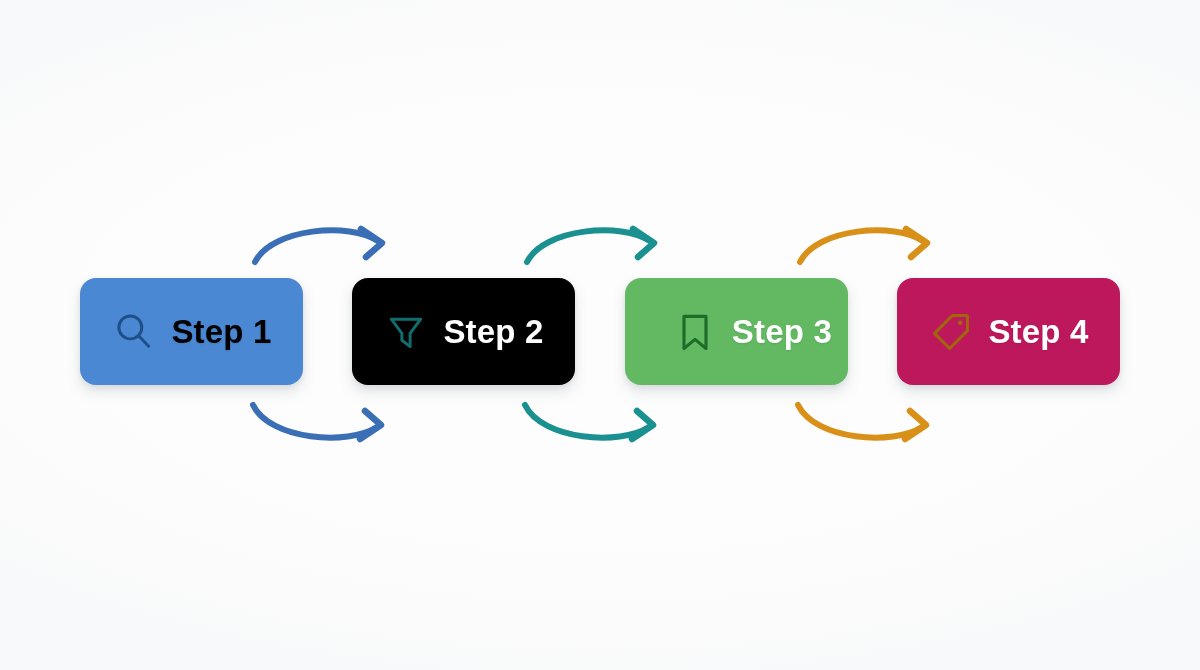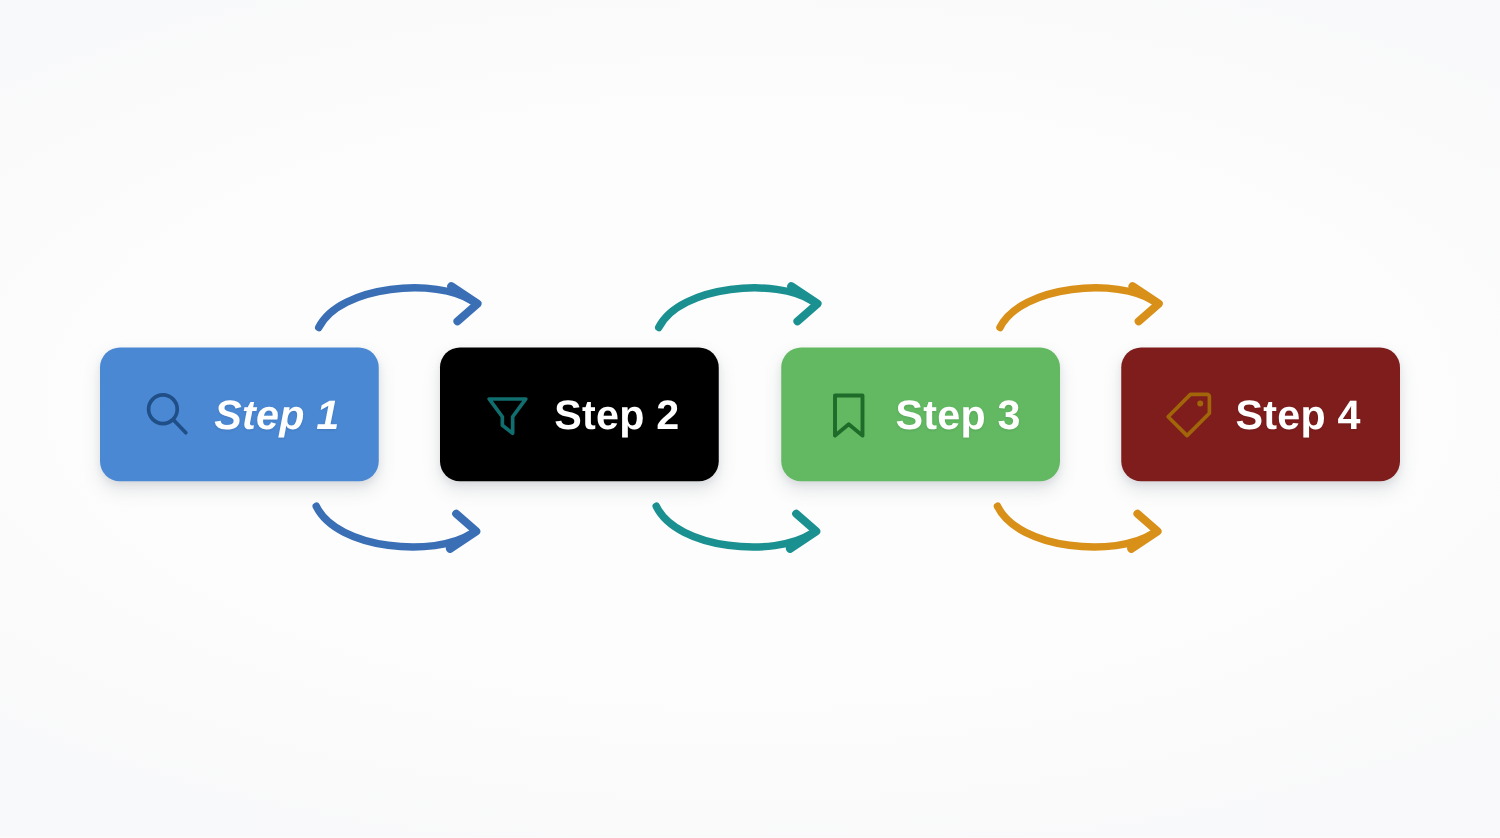--- a/index.html
+++ b/index.html
@@ -117,42 +117,42 @@
         </g>
     </svg>
 
     <div class="step-box" id="step-box-0" style="left: 80px; top: 278px; width: 223px; height: 107px; background: rgb(74, 136, 212);">
       <span class="step-icon" style="color: rgb(31, 79, 134);">
         <svg viewBox="0 0 48 48" fill="none" xmlns="http://www.w3.org/2000/svg">
           <circle cx="20" cy="19" r="12.5" stroke="currentColor" stroke-width="3.2" fill="none"></circle>
           <line x1="29.3" y1="28.3" x2="40" y2="39.5" stroke="currentColor" stroke-width="3.2" stroke-linecap="round"></line>
         </svg>
       </span>
-      <span class="step-label" style="color: #ffffff; font-style: italic;">Step 1</span>
+      <span class="step-label" style="color: #000000;">Step 1</span>
     </div>
 
     <div class="step-box" id="step-box-1" style="left: 352px; top: 278px; width: 223px; height: 107px; background: #000000;">
       <span class="step-icon" style="color: rgb(17, 110, 110);">
         <svg viewBox="0 0 48 48" fill="none" xmlns="http://www.w3.org/2000/svg">
           <path d="M8 10 H40 L28.5 25.5 V40 L19.5 33 V25.5 Z" stroke="currentColor" stroke-width="3.2" stroke-linejoin="round" stroke-linecap="round" fill="none"></path>
         </svg>
       </span>
       <span class="step-label" style="color: rgb(255, 255, 255);">Step 2</span>
     </div>
 
-    <div class="step-box" id="step-box-2" style="left: 625px; top: 278px; width: 223px; height: 107px; background: rgb(98, 185, 98);">
+    <div class="step-box" id="step-box-2" style="left: 625px; top: 278px; width: 223px; height: 107px; background: rgb(98, 185, 98); justify-content: flex-end;">
       <span class="step-icon" style="color: rgb(31, 107, 42);">
         <svg viewBox="0 0 48 48" fill="none" xmlns="http://www.w3.org/2000/svg">
           <path d="M12 7 H36 V42 L24 32 L12 42 Z" stroke="currentColor" stroke-width="3.4" stroke-linejoin="round" stroke-linecap="round" fill="none"></path>
         </svg>
       </span>
       <span class="step-label" style="color: rgb(255, 255, 255);">Step 3</span>
     </div>
 
-    <div class="step-box" id="step-box-3" style="left: 897px; top: 278px; width: 223px; height: 107px; background: #7f1d1d;">
+    <div class="step-box" id="step-box-3" style="left: 897px; top: 278px; width: 223px; height: 107px; background: #be185d;">
       <span class="step-icon" style="color: rgb(161, 101, 10);">
         <svg viewBox="0 0 48 48" fill="none" xmlns="http://www.w3.org/2000/svg">
           <path d="M25.5 6 H40 C41.1 6 42 6.9 42 8 V22.5 L22.5 42 L6 25.5 Z" stroke="currentColor" stroke-width="3.2" stroke-linejoin="round" fill="none"></path>
           <circle cx="34" cy="14" r="2.6" fill="currentColor"></circle>
         </svg>
       </span>
       <span class="step-label" style="color: rgb(255, 255, 255);">Step 4</span>
     </div>
 
   </div>

